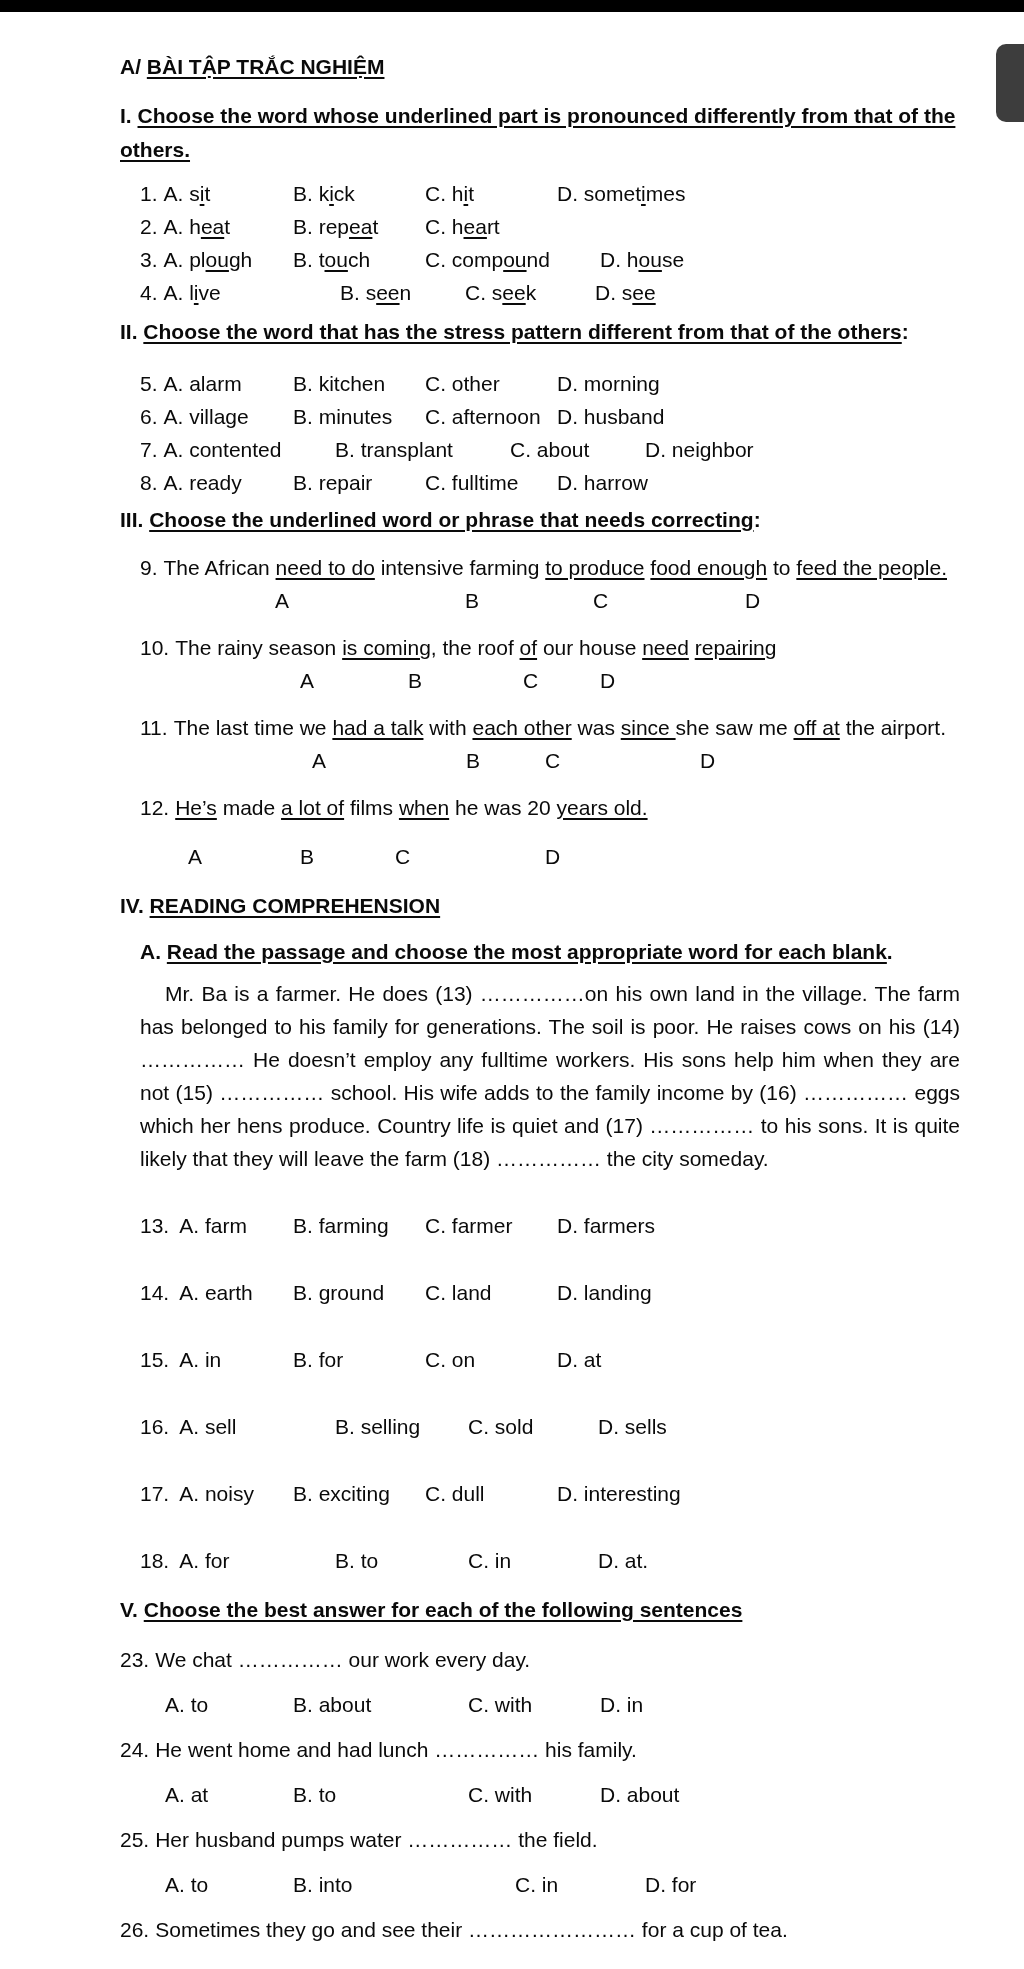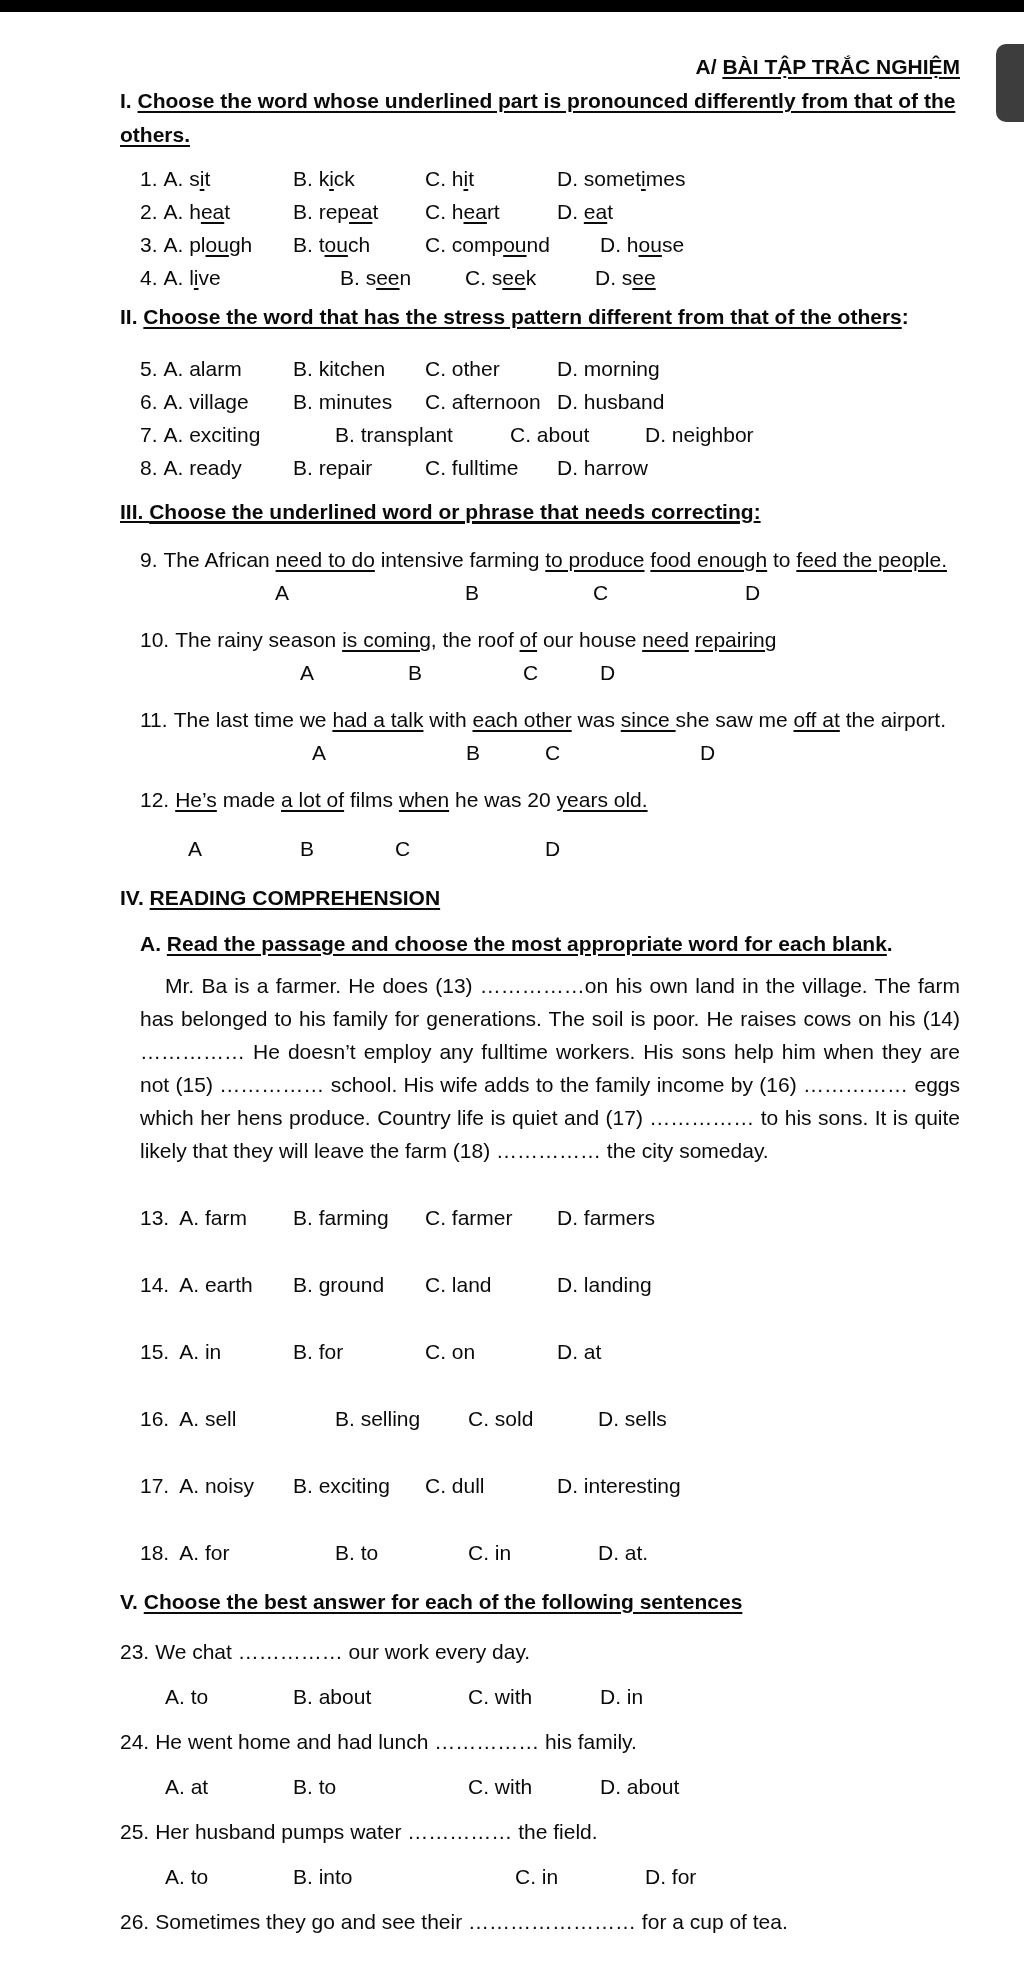--- a/index.html
+++ b/index.html
@@ -7,26 +7,26 @@
   body {
     width:1024px; height:1969px; overflow:hidden;
     font-family:"Liberation Sans", sans-serif;
     color:#0a0a0a; font-size:21px; line-height:33px;
   }
   .screen { position:relative; width:1024px; height:1969px; background:#ffffff; overflow:hidden; }
   .top-bar { position:absolute; top:0; left:0; width:1024px; height:12px; background:#000000; }
   .scroll-thumb { position:absolute; top:44px; right:0; width:28px; height:78px; background:#3d3d3d; border-radius:10px 0 0 10px; }
   .page { position:relative; padding:50px 64px 0 120px; }
 
-  .title { font-weight:bold; margin-bottom:1px;text-align:right; }
+  .title { font-weight:bold; margin-bottom:16px; }
   .hu { text-decoration:underline; text-underline-offset:3px; }
   .heading { font-weight:bold; line-height:34px; }
   .h1m { margin-bottom:10px; }
   .h2m { margin-top:6px; margin-bottom:18px; }
-  .h3m { margin-top:11px; margin-bottom:14px;text-decoration:underline; }
+  .h3m { margin-top:4px; margin-bottom:14px; }
   .h4m { margin-top:16px; margin-bottom:12px; }
   .subheading { font-weight:bold; line-height:34px; margin-left:20px; margin-bottom:8px; }
   .h5m { margin-top:8px; margin-bottom:16px; }
 
   u { text-decoration:underline; text-underline-offset:3px; }
 
   .opt-row { display:grid; margin-left:20px; }
   .c-std  { grid-template-columns:153px 132px 132px auto; }
   .c-q3   { grid-template-columns:153px 132px 175px auto; }
   .c-q4   { grid-template-columns:200px 125px 130px auto; }
@@ -66,21 +66,20 @@
     <div class="opt-row c-std">
       <span><span class="qnum">1.</span><span>A. s<u>i</u>t</span></span>
       <span>B. k<u>i</u>ck</span>
       <span>C. h<u>i</u>t</span>
       <span>D. somet<u>i</u>mes</span>
     </div>
     <div class="opt-row c-std">
       <span><span class="qnum">2.</span><span>A. h<u>ea</u>t</span></span>
       <span>B. rep<u>ea</u>t</span>
       <span>C. h<u>ea</u>rt</span>
-      <span>D. <u>ea</u>t</span>
     </div>
     <div class="opt-row c-q3">
       <span><span class="qnum">3.</span><span>A. pl<u>ou</u>gh</span></span>
       <span>B. t<u>ou</u>ch</span>
       <span>C. comp<u>ou</u>nd</span>
       <span>D. h<u>ou</u>se</span>
     </div>
     <div class="opt-row c-q4">
       <span><span class="qnum">4.</span><span>A. l<u>i</u>ve</span></span>
       <span>B. s<u>ee</u>n</span>
@@ -96,21 +95,21 @@
       <span>C. other</span>
       <span>D. morning</span>
     </div>
     <div class="opt-row c-std">
       <span><span class="qnum">6.</span><span>A. village</span></span>
       <span>B. minutes</span>
       <span>C. afternoon</span>
       <span>D. husband</span>
     </div>
     <div class="opt-row c-q7">
-      <span><span class="qnum">7.</span><span>A. exciting</span></span>
+      <span><span class="qnum">7.</span><span>A. contented</span></span>
       <span>B. transplant</span>
       <span>C. about</span>
       <span>D. neighbor</span>
     </div>
     <div class="opt-row c-std">
       <span><span class="qnum">8.</span><span>A. ready</span></span>
       <span>B. repair</span>
       <span>C. fulltime</span>
       <span>D. harrow</span>
     </div>

